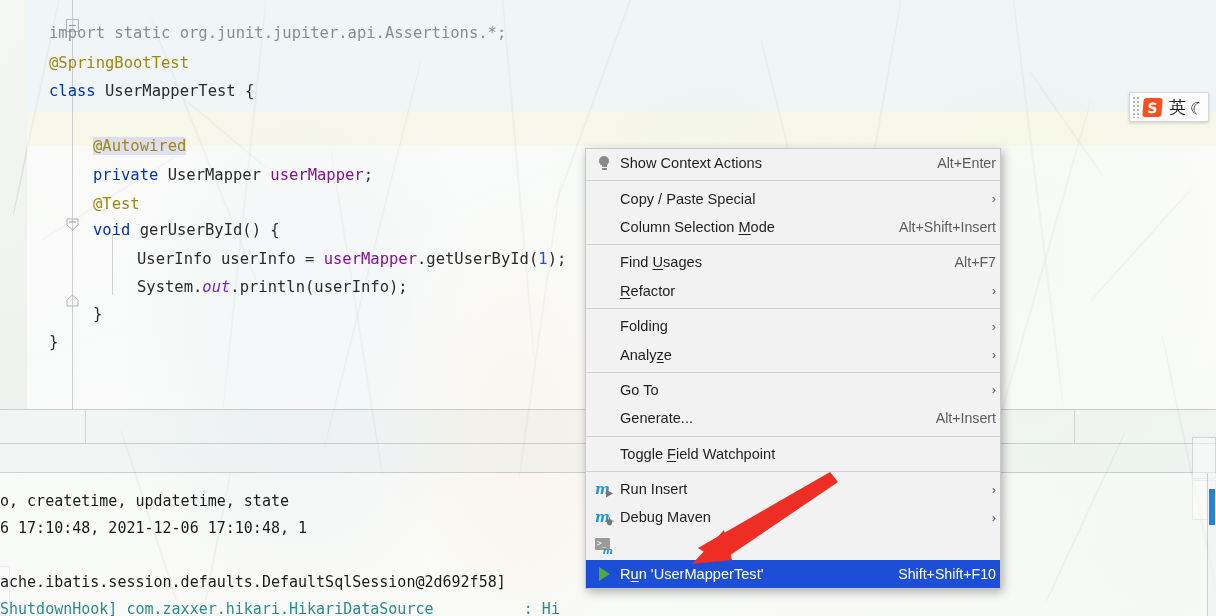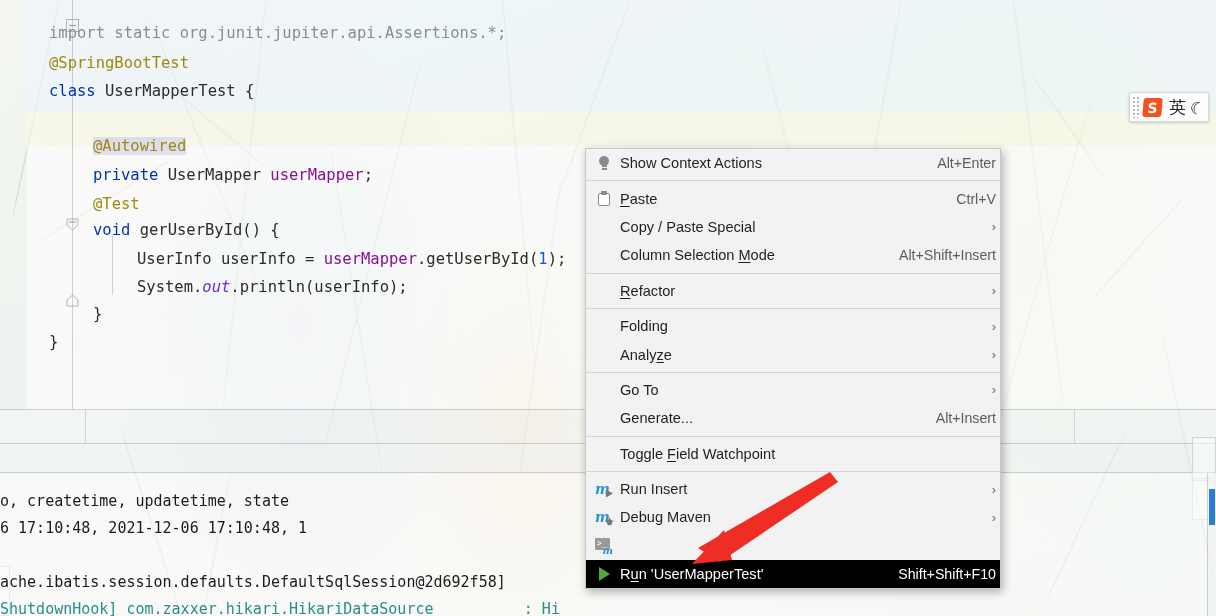--- a/index.html
+++ b/index.html
@@ -120,21 +120,21 @@
     padding:0;
   }
   .mi{
     position:relative;
     display:flex; align-items:center;
     height:28.4px;
     padding:0 4px 0 7px;
     cursor:default;
     white-space:nowrap;
   }
-  .mi.sel, .mi.sel:hover{ background:#000000; color:#ffffff; }
+  .mi.sel, .mi.sel:hover{ background:#1d4ed8; color:#ffffff; }
   .mi-ico{
     width:22px; min-width:22px; height:18px;
     display:flex; align-items:center; justify-content:center;
     margin-right:5px;
   }
   .mi-label{ flex:0 0 auto; }
   .mi-spacer{ flex:1 1 auto; min-width:22px; }
   .mi-accel{ color:#5c5c5c; font-size:14.2px; }
   .mi.sel .mi-accel{ color:#ffffff; }
   .mi-arrow{ color:#6b6b6b; font-size:13px; margin-left:6px; width:10px; text-align:right; }
@@ -268,43 +268,38 @@
           <span class="s"></span>
           <span class="s2"></span>
         </span>
       </span>
       <span class="mi-label">Show Context Actions</span>
       <span class="mi-spacer"></span>
       <span class="mi-accel">Alt+Enter</span>
     </div>
     <div class="msep"></div>
     <div class="mi">
-      <span class="mi-ico">
-        <span class="ico-clip">
-          <span class="body"></span>
-          <span class="tab"></span>
-        </span>
-      </span>
-      <span class="mi-label"><span class="mn">P</span>aste</span>
-      <span class="mi-spacer"></span>
-      <span class="mi-accel">Ctrl+V</span>
-    </div>
-    <div class="mi">
       <span class="mi-ico"></span>
       <span class="mi-label">Copy / Paste Special</span>
       <span class="mi-spacer"></span>
       <span class="mi-arrow">›</span>
     </div>
     <div class="mi">
       <span class="mi-ico"></span>
       <span class="mi-label">Column Selection <span class="mn">M</span>ode</span>
       <span class="mi-spacer"></span>
       <span class="mi-accel">Alt+Shift+Insert</span>
     </div>
     <div class="msep"></div>
+    <div class="mi">
+      <span class="mi-ico"></span>
+      <span class="mi-label">Find <span class="mn">U</span>sages</span>
+      <span class="mi-spacer"></span>
+      <span class="mi-accel">Alt+F7</span>
+    </div>
     <div class="mi">
       <span class="mi-ico"></span>
       <span class="mi-label"><span class="mn">R</span>efactor</span>
       <span class="mi-spacer"></span>
       <span class="mi-arrow">›</span>
     </div>
     <div class="msep"></div>
     <div class="mi">
       <span class="mi-ico"></span>
       <span class="mi-label">Folding</span>

